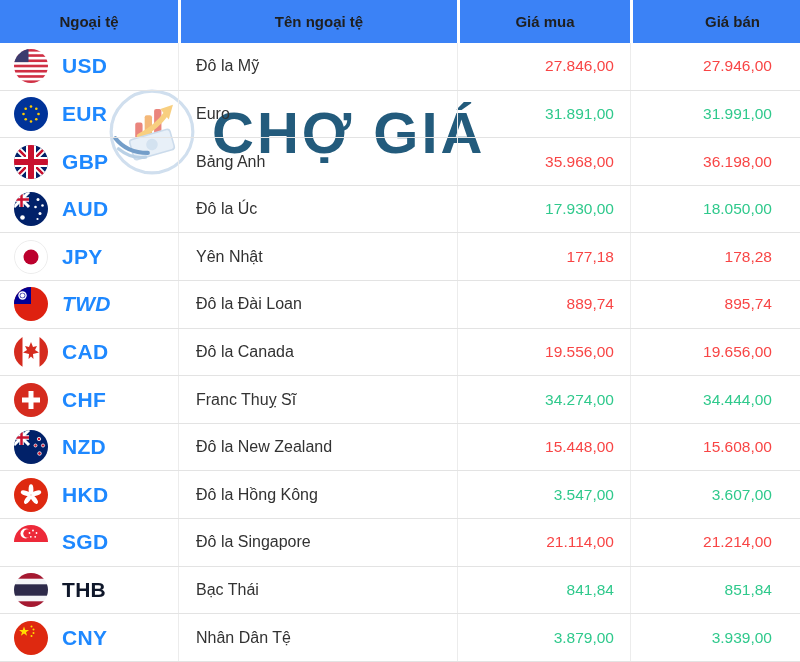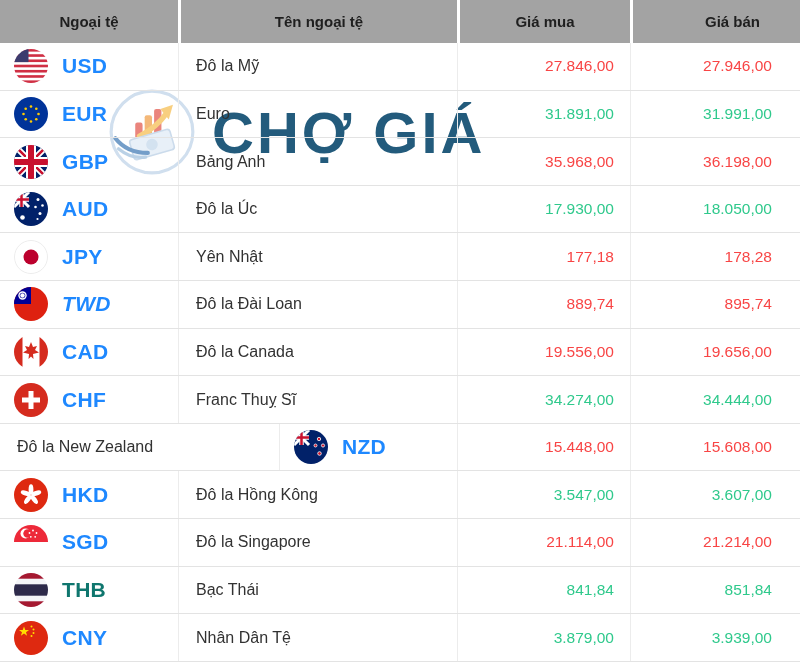--- a/index.html
+++ b/index.html
@@ -13,21 +13,21 @@
     overflow: hidden;
     background: #fff;
   }
 
   
   .thead {
     position: relative;
     z-index: 2;
     display: flex;
     height: 43px;
-    background: #a3a3a3;
+    background: #3b82f6;
   }
   .th {
     display: flex;
     align-items: center;
     justify-content: center;
     font-size: 15px;
     font-weight: bold;
     color: #1f1f1f;
   }
   .th + .th { border-left: 3px solid #ffffff; }
@@ -277,21 +277,20 @@
               </g>
             </svg>
           </span>
       <span class="code" style="color: rgb(30, 136, 255);">CHF</span>
     </div>
     <div class="cell c2 w2">Franc Thuỵ Sĩ</div>
     <div class="cell c3 w3" style="color: rgb(47, 201, 140);">34.274,00</div>
     <div class="cell c4 w4" style="color: rgb(47, 201, 140);">34.444,00</div>
   </div>
       <div class="row">
-    <div class="cell c2 w2">Đô la New Zealand</div>
     <div class="cell c1 w1">
       <span class="flag">
             <svg viewBox="0 0 34 34">
               <g clip-path="url(#flagclip)">
                 <rect width="34" height="34" fill="#012169"></rect>
                 <g>
                   <path d="M0 0 15 15 M15 0 0 15" stroke="#fff" stroke-width="3"></path>
                   <path d="M7.5 0 V15 M0 7.5 H15" stroke="#fff" stroke-width="4.5"></path>
                   <path d="M7.5 0 V15 M0 7.5 H15" stroke="#c8102e" stroke-width="2.5"></path>
                 </g>
@@ -299,20 +298,21 @@
                   <circle cx="25" cy="9" r="1.7"></circle>
                   <circle cx="29" cy="15.5" r="1.6"></circle>
                   <circle cx="25.5" cy="23.5" r="1.8"></circle>
                   <circle cx="21.5" cy="15.5" r="1.5"></circle>
                 </g>
               </g>
             </svg>
           </span>
       <span class="code" style="color: rgb(30, 136, 255);">NZD</span>
     </div>
+    <div class="cell c2 w2">Đô la New Zealand</div>
     <div class="cell c3 w3" style="color: rgb(248, 69, 69);">15.448,00</div>
     <div class="cell c4 w4" style="color: rgb(248, 69, 69);">15.608,00</div>
   </div>
       <div class="row">
     <div class="cell c1 w1">
       <span class="flag">
             <svg viewBox="0 0 34 34">
               <g clip-path="url(#flagclip)">
                 <rect width="34" height="34" fill="#de2910"></rect>
                 <g fill="#fff">
@@ -361,21 +361,21 @@
       <span class="flag">
             <svg viewBox="0 0 34 34">
               <g clip-path="url(#flagclip)">
                 <rect width="34" height="34" fill="#f4f5f8"></rect>
                 <rect y="0" width="34" height="5.7" fill="#a51931"></rect>
                 <rect y="11.3" width="34" height="11.4" fill="#2d2a4a"></rect>
                 <rect y="28.3" width="34" height="5.7" fill="#a51931"></rect>
               </g>
             </svg>
           </span>
-      <span class="code" style="color: #0f766e;">THB</span>
+      <span class="code" style="color: #0f172a;">THB</span>
     </div>
     <div class="cell c2 w2">Bạc Thái</div>
     <div class="cell c3 w3" style="color: rgb(47, 201, 140);">841,84</div>
     <div class="cell c4 w4" style="color: rgb(47, 201, 140);">851,84</div>
   </div>
       <div class="row">
     <div class="cell c1 w1">
       <span class="flag">
             <svg viewBox="0 0 34 34">
               <g clip-path="url(#flagclip)">

